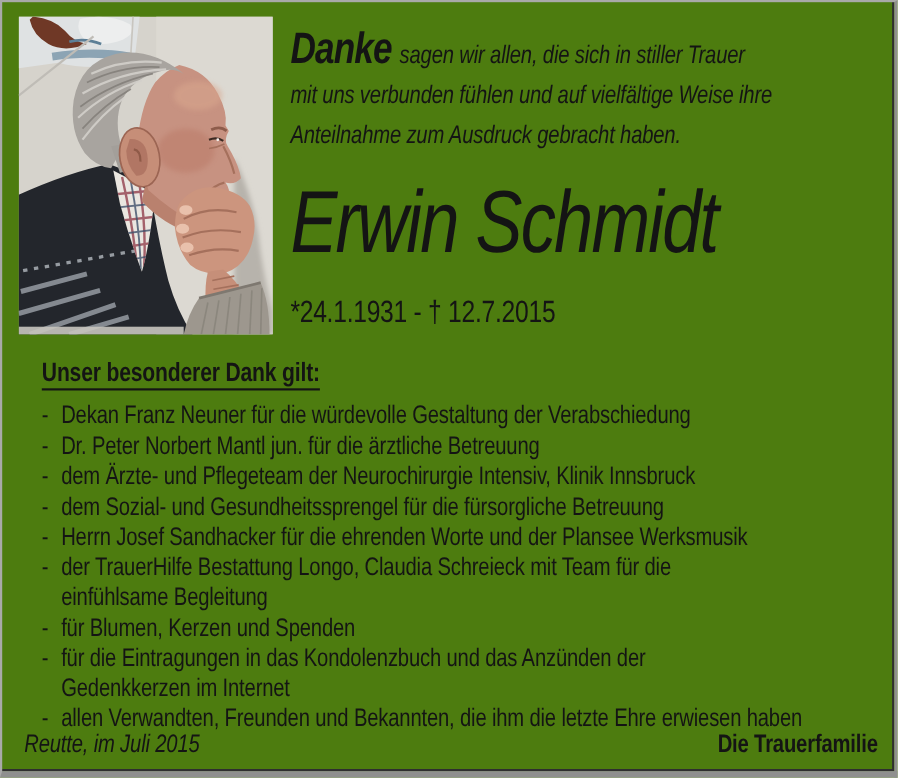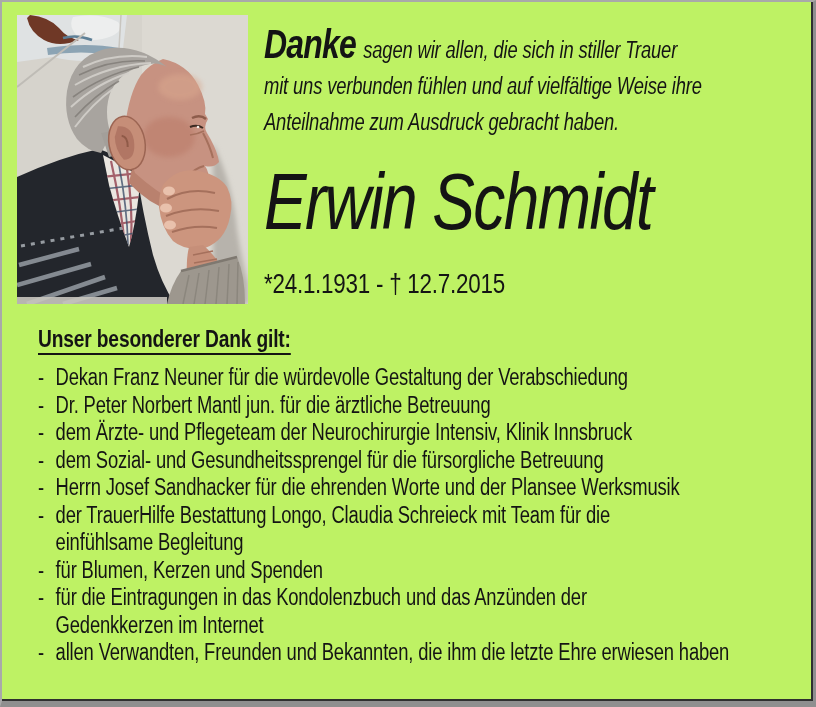--- a/index.html
+++ b/index.html
@@ -1,17 +1,17 @@
 <!DOCTYPE html>
 <html lang="de"><head>
 <meta charset="utf-8">
 <style>
   html,body{margin:0;padding:0;background:#ffffff;}
   .card{
-    position:relative;width:816px;height:707px;box-sizing:border-box;background:#bef264;
+    position:relative;width:816px;height:707px;box-sizing:border-box;background:#4d7c0f;
     border:2px solid #a9a9a9;border-right:3px solid #8f8f8f;border-bottom:6px solid #8f8f8f;
     box-shadow:inset -2px -2px 0 #2f2f2f;
     font-family:"Liberation Sans","DejaVu Sans",sans-serif;color:#141414;overflow:hidden;
   }
   
   .cx{transform:scaleX(0.8);transform-origin:0 0;width:125%;}
   .photo{position:absolute;left:15px;top:13px;width:231px;height:289px;}
   .photo svg{display:block;width:100%;height:100%;}
 
   .right-col{position:absolute;left:262px;top:20px;width:536px;}
@@ -202,14 +202,20 @@
           <span class="titem-text">für die Eintragungen in das Kondolenzbuch und das Anzünden der
 Gedenkkerzen im Internet</span>
         </div>
       <div class="titem cx">
           <span class="dash">-</span>
           <span class="titem-text">allen Verwandten, Freunden und Bekannten, die ihm die letzte Ehre erwiesen haben</span>
         </div>
     </div>
   </div>
 
+  <div class="footer">
+    <div class="footer-row cx">
+      <span class="place">Reutte, im Juli 2015</span>
+      <span class="signature">Die Trauerfamilie</span>
+    </div>
+  </div>
 
 </div>
 
 </body></html>

